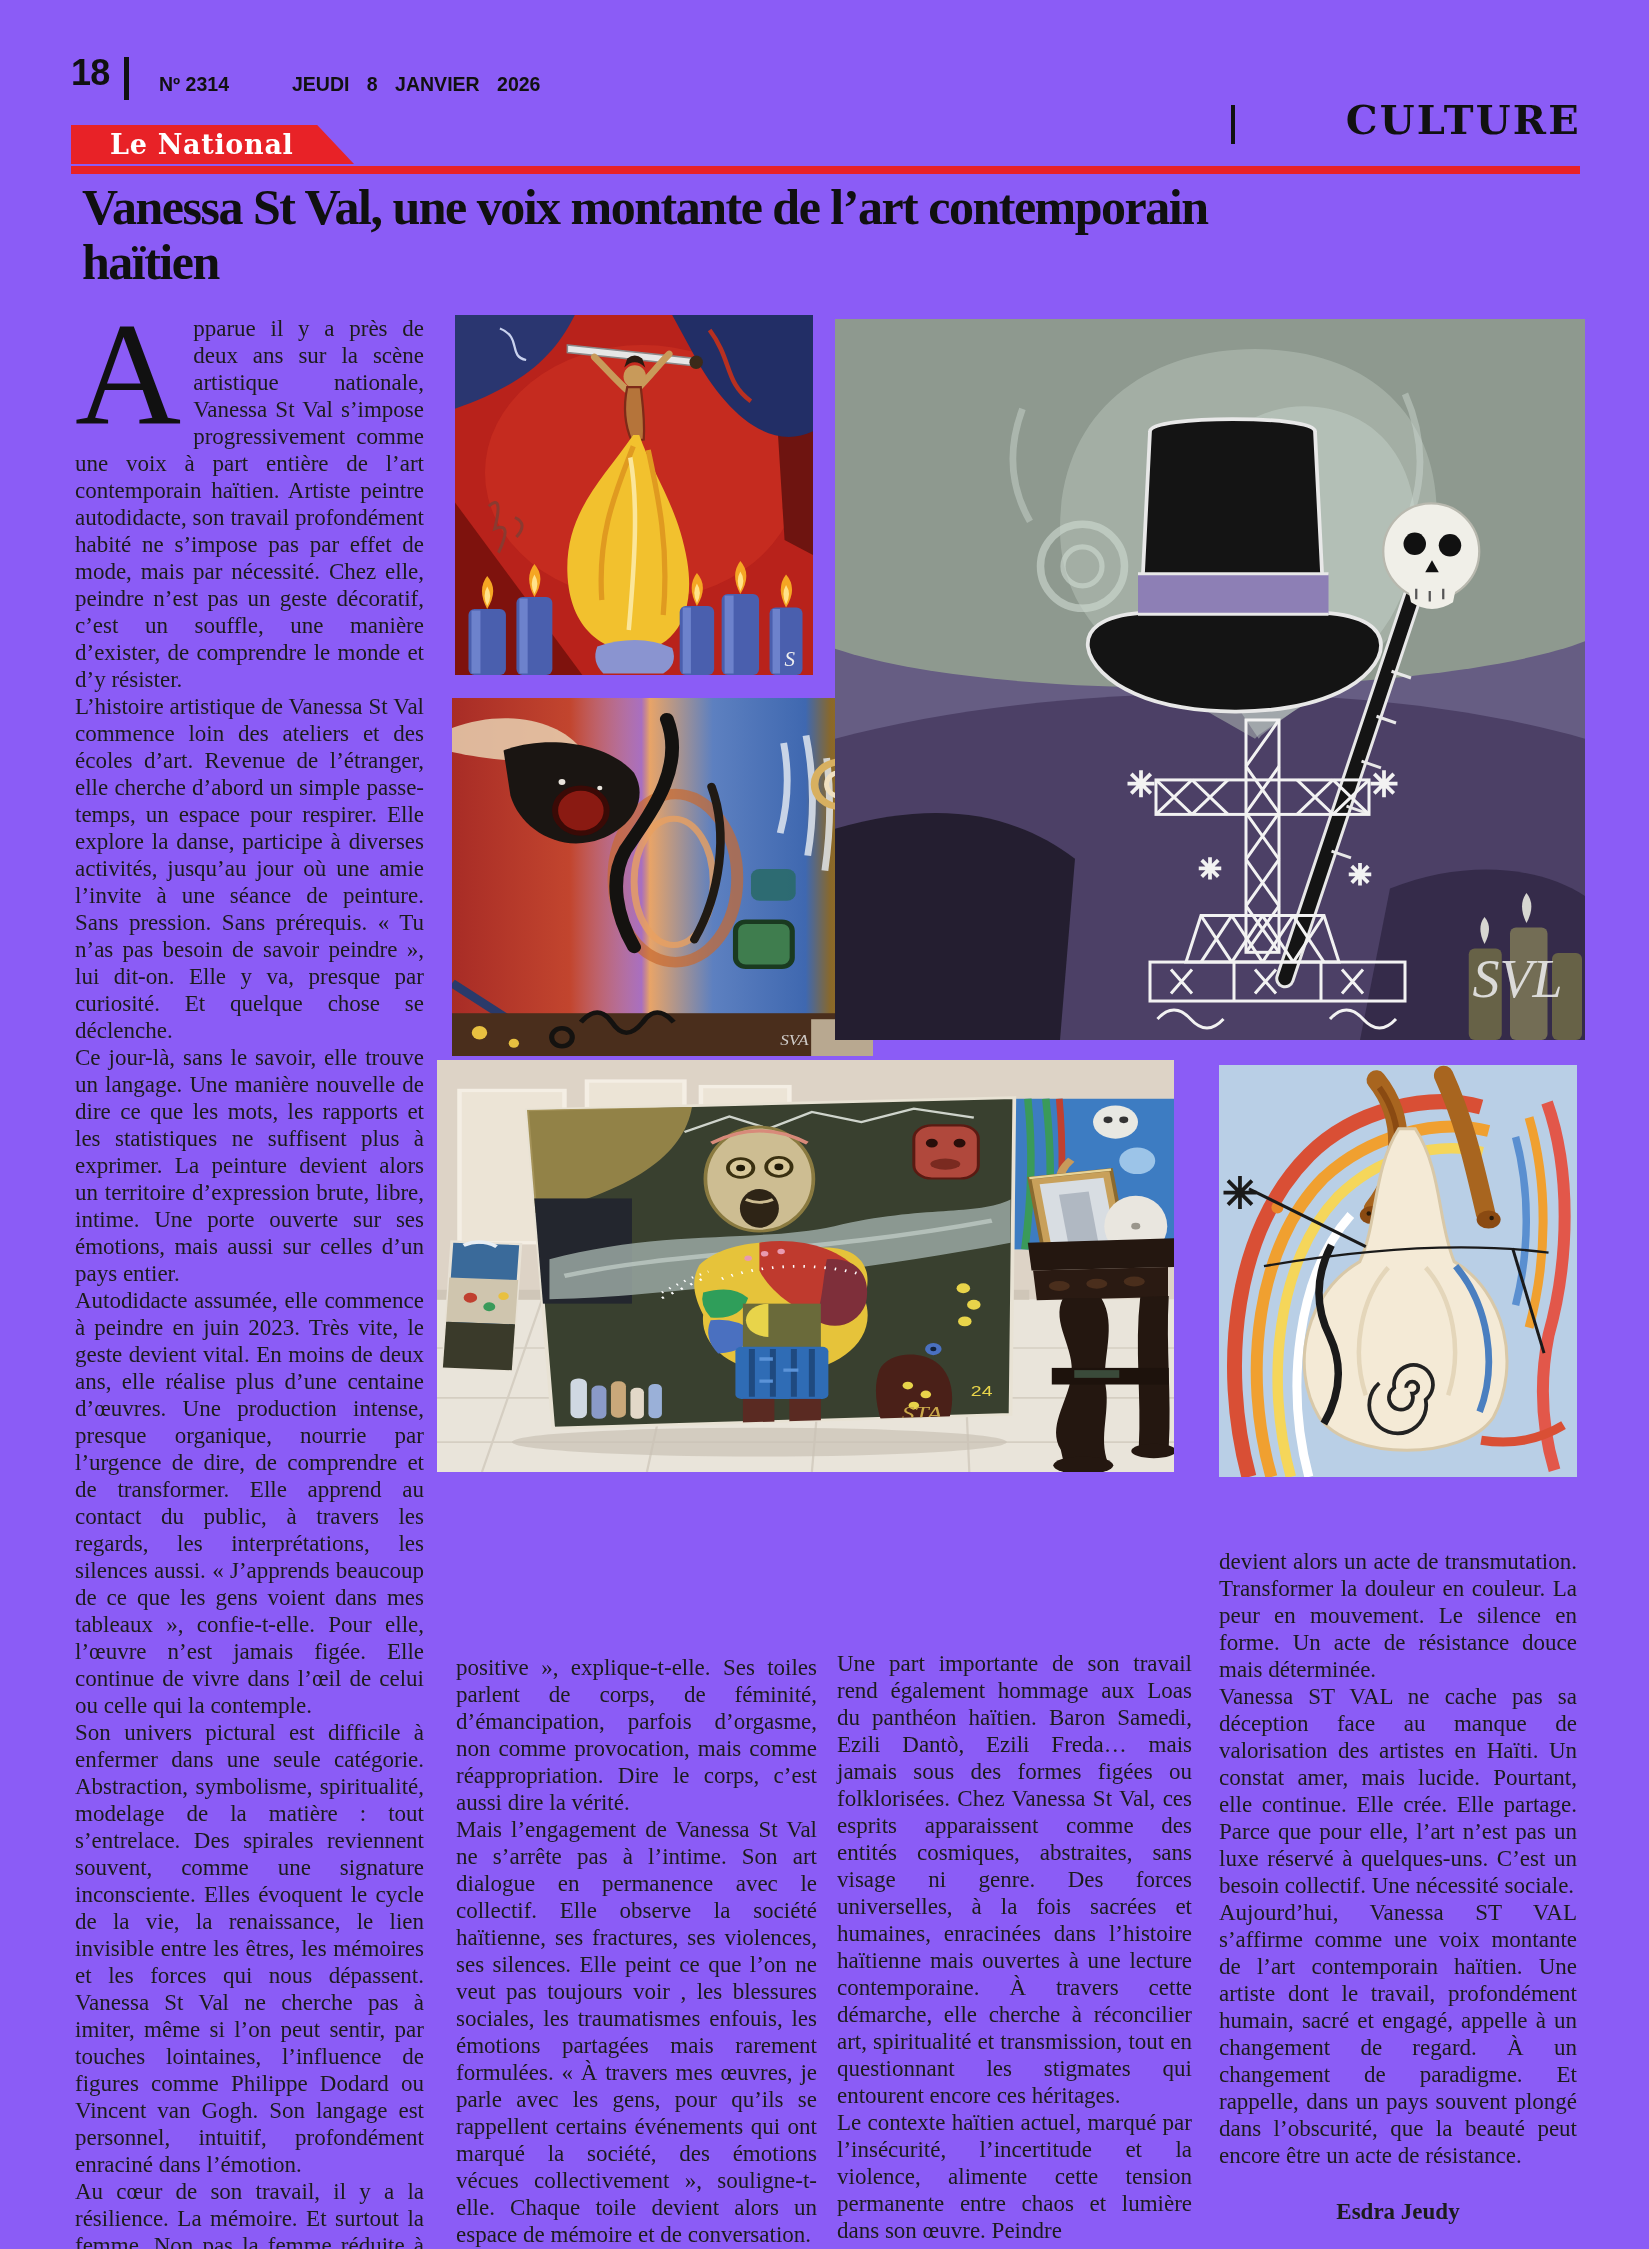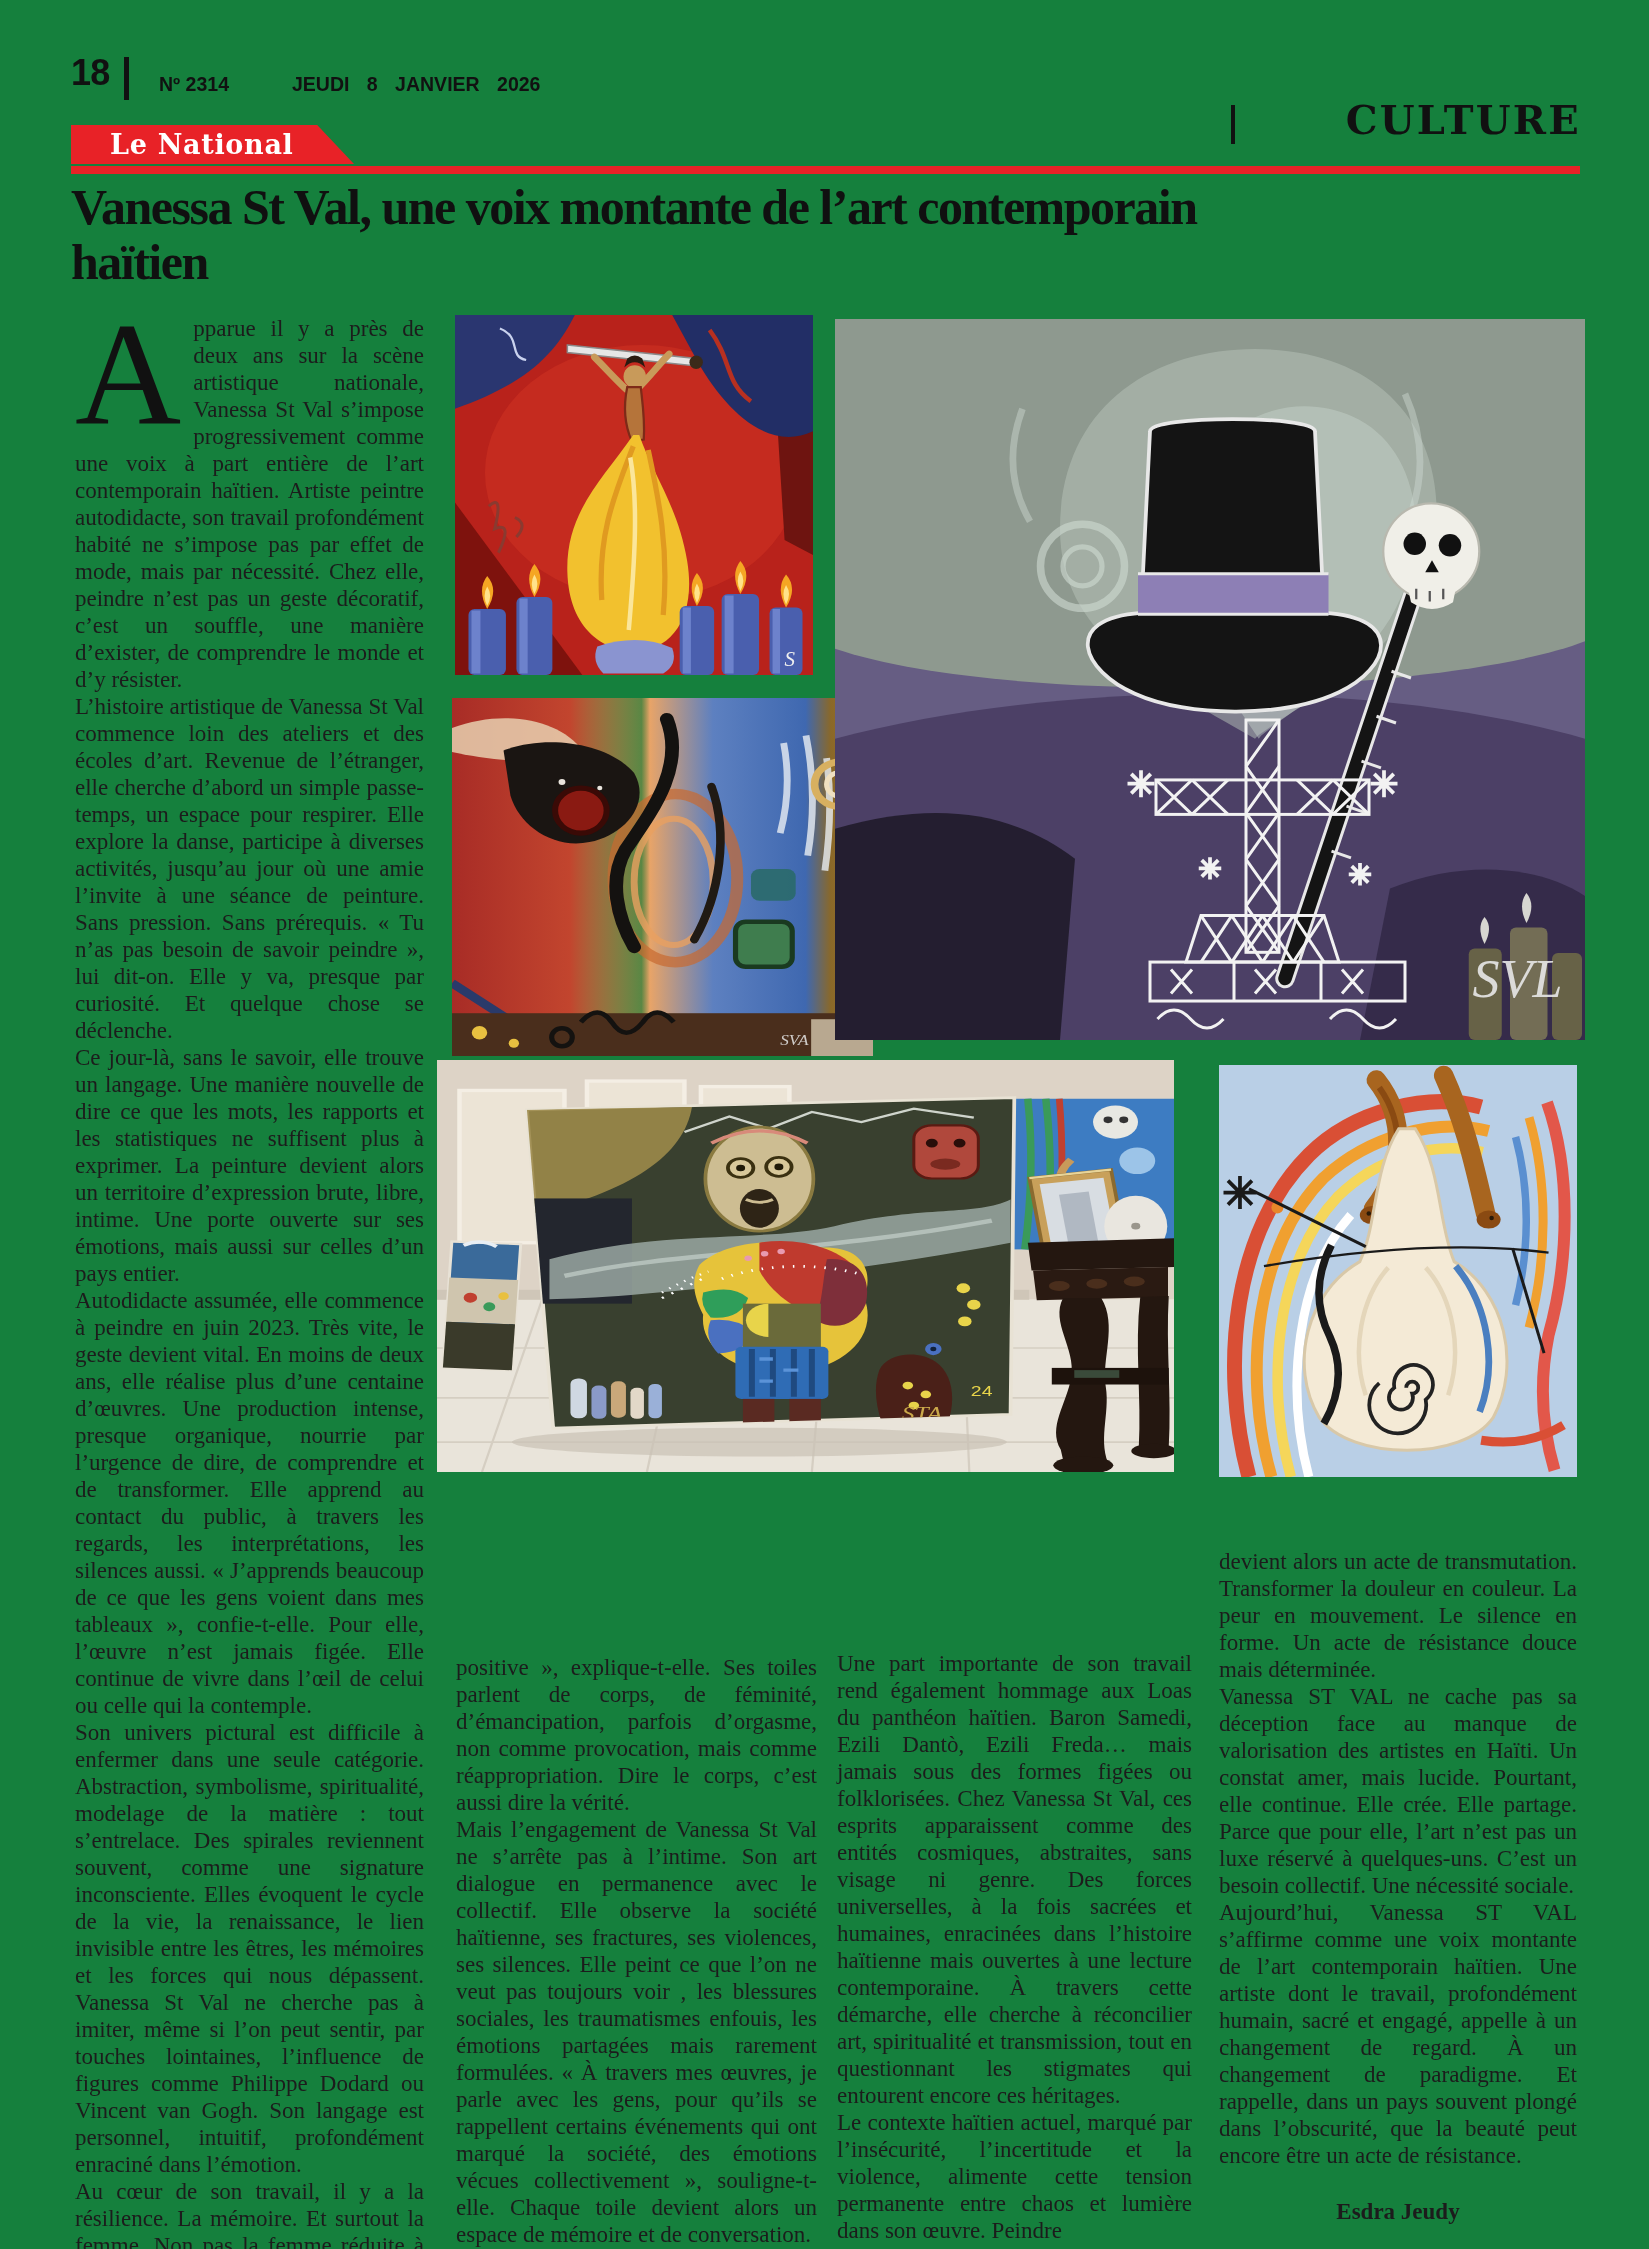--- a/index.html
+++ b/index.html
@@ -1,35 +1,35 @@
 <!DOCTYPE html>
 <html lang="fr" style="font-size:12px"><head>
 <meta charset="utf-8">
 <style>
   html,body{margin:0;padding:0;background:#ffffff;}
-  #page{position:relative;width:1650px;height:2250px;background:#15803d;overflow:hidden;
+  #page{position:relative;width:1650px;height:2250px;background:#8b5cf6;overflow:hidden;
         font-family:"Liberation Serif",serif;color:#1a1a1a;}
   
   .pageno{position:absolute;left:71px;top:52px;font-family:"Liberation Sans",sans-serif;
           font-weight:bold;font-size:36px;letter-spacing:-0.7px;color:#111;}
   .pageno-bar{position:absolute;left:124px;top:57px;width:4.5px;height:43px;background:#111;}
   .issue{position:absolute;left:159px;top:73px;font-family:"Liberation Sans",sans-serif;
          font-weight:bold;font-size:19.5px;color:#111;}
   .date{position:absolute;left:292px;top:73px;font-family:"Liberation Sans",sans-serif;
         font-weight:bold;font-size:19.5px;word-spacing:12px;color:#111;}
   .culture-bar{position:absolute;left:1231px;top:105px;width:3.7px;height:39px;background:#111;}
   .section{position:absolute;right:69px;top:96px;font-family:"DejaVu Serif",serif;
            font-weight:bold;font-size:40px;letter-spacing:2.2px;color:#111;}
   .masthead{position:absolute;left:71px;top:125px;width:271px;height:39px;
             background:var(--red);clip-path:polygon(0 0,87% 0,100% 100%,0 100%);padding-left:12px;}
   .masthead span{display:block;padding-left:27px;line-height:39px;color:#fff;
                  font-family:"DejaVu Serif",serif;font-weight:bold;font-size:27px;letter-spacing:0.7px;}
   .red-rule{position:absolute;left:71px;top:166px;width:1509px;height:8.2px;background:var(--red);}
   
-  .headline{position:absolute;left:71px;top:180px;width:1515px;
+  .headline{position:absolute;left:82px;top:180px;width:1515px;
             font-family:"Liberation Serif",serif;font-weight:bold;color:#101010;
             font-size:50px;line-height:55px;letter-spacing:-1.5px;}
   
   .col{position:absolute;font-size:23px;line-height:27px;text-align:justify;color:#1c1c1c;}
   .col p{margin:0;}
   .dropcap{float:left;font-size:147px;line-height:112px;padding:3px 12px 0 0;color:#111;}
   .byline{font-weight:bold;margin-top:28.5px !important;text-align:center;}
   
   .painting{position:absolute;}
   .painting svg{display:block;width:100%;height:100%;}

